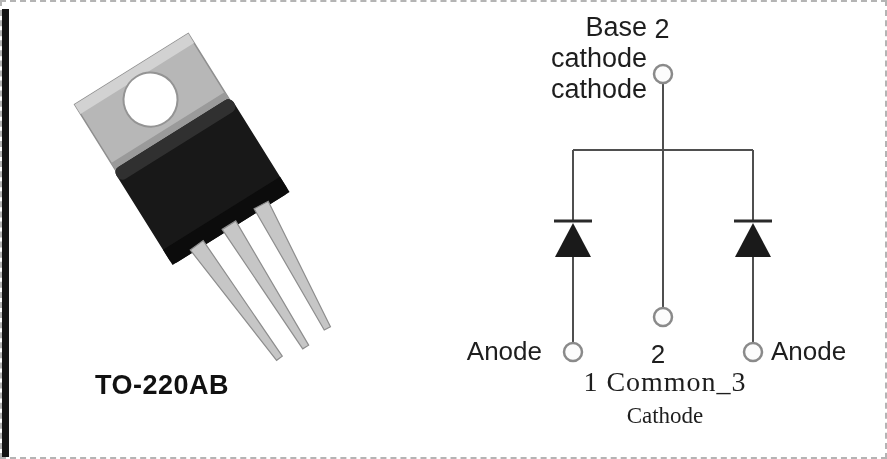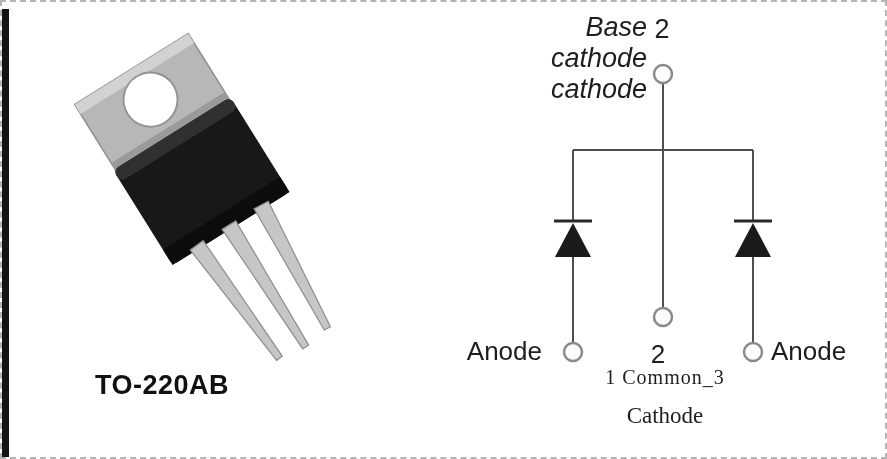--- a/index.html
+++ b/index.html
@@ -36,29 +36,29 @@
     color: #111;
   }
   .schematic-svg {
     position: absolute;
     left: 440px; top: 0;
     width: 447px; height: 459px;
   }
   .lbl { position: absolute; color: #1e1e1e; }
   .top-labels {
     left: 500px; top: 10px; width: 145px;
-    text-align: right; font-size: 27px; line-height: 31px; font-style: italic;
+    text-align: right; font-size: 27px; line-height: 31px;
   }
   .pin-top   { left: 646px; top: 12px;  width: 28px; text-align: center; font-size: 27px; }
   .anode-left  { left: 448px; top: 334px; width: 92px; text-align: right; font-size: 26px; }
   .pin-center  { left: 642px; top: 337px; width: 28px; text-align: center; font-size: 26px; }
   .anode-right { left: 769px; top: 334px; width: 92px; text-align: left;  font-size: 26px; }
   .bottom-pins {
     left: 548px; top: 364px; width: 230px;
-    text-align: center; font-size: 20px; letter-spacing: 1px;
+    text-align: center; font-size: 28px; letter-spacing: 1px;
     font-family: "Liberation Serif", serif;
   }
   .cathode-caption {
     left: 597px; top: 401px; width: 132px;
     text-align: center; font-size: 23px;
     font-family: "Liberation Serif", serif;
   }
 </style>
 </head>
 <body>

